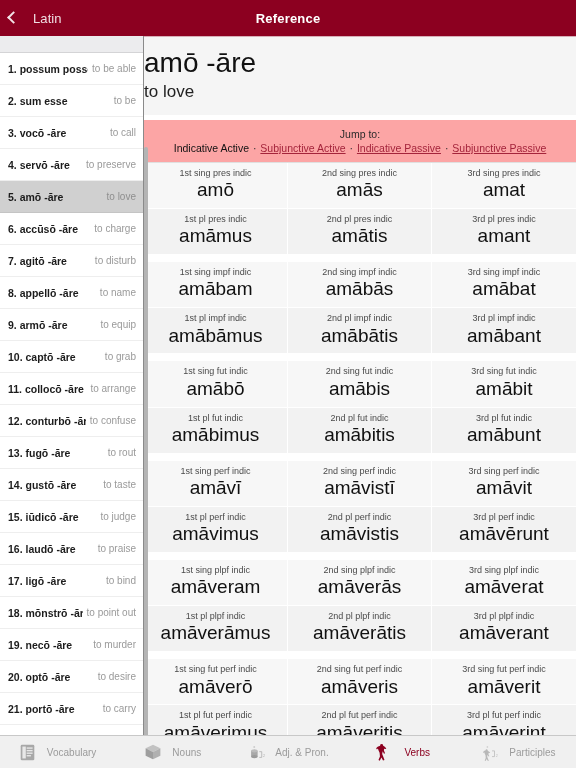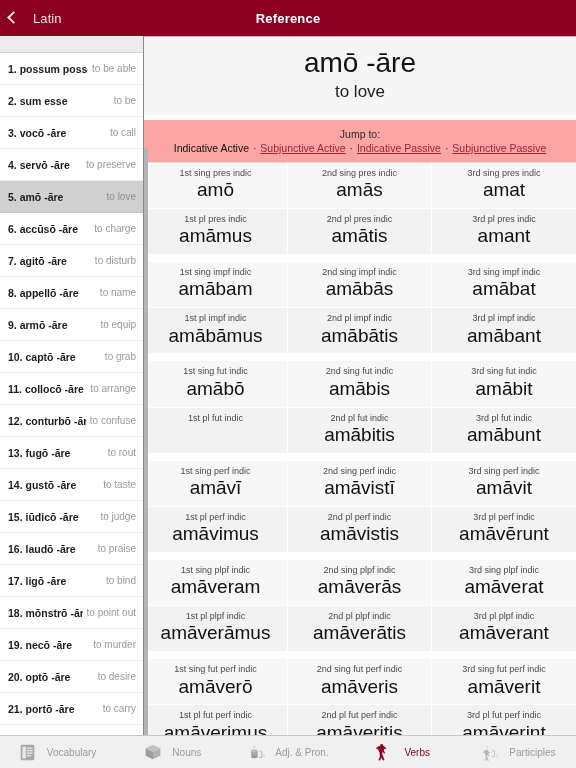--- a/index.html
+++ b/index.html
@@ -78,21 +78,21 @@
     flex: 1 1 auto; position: relative;
     background: #ffffff;
     overflow: hidden;
     border-top: 1px solid #d6aeb7;
   }
   .main-scroll { height: 100%; overflow: hidden; }
 
   .entry-head {
     background: #f5f5f5;
     padding: 11px 0 13px;
-    text-align: center;
+    text-align: left;
   }
   .entry-lemma { font-size: 28px; color: #111111; font-weight: normal; line-height: 1.1; }
   .entry-gloss { font-size: 17px; color: #222222; margin-top: 3px; }
 
   .jump-bar {
     background: #fca5a5;
     margin-top: 5px;
     padding: 8px 0 8px;
     text-align: center;
     border-bottom: 1px solid #e0e0e0;
@@ -342,20 +342,21 @@
                 <div class="cell-form">amābis</div>
               </div>
               <div class="form-cell">
                 <div class="cell-label">3rd sing fut indic</div>
                 <div class="cell-form">amābit</div>
               </div>
             </div>
             <div class="form-row even">
               <div class="form-cell">
                 <div class="cell-label">1st pl fut indic</div>
+                <div class="cell-form">amābimus</div>
               </div>
               <div class="form-cell">
                 <div class="cell-label">2nd pl fut indic</div>
                 <div class="cell-form">amābitis</div>
               </div>
               <div class="form-cell">
                 <div class="cell-label">3rd pl fut indic</div>
                 <div class="cell-form">amābunt</div>
               </div>
             </div>

